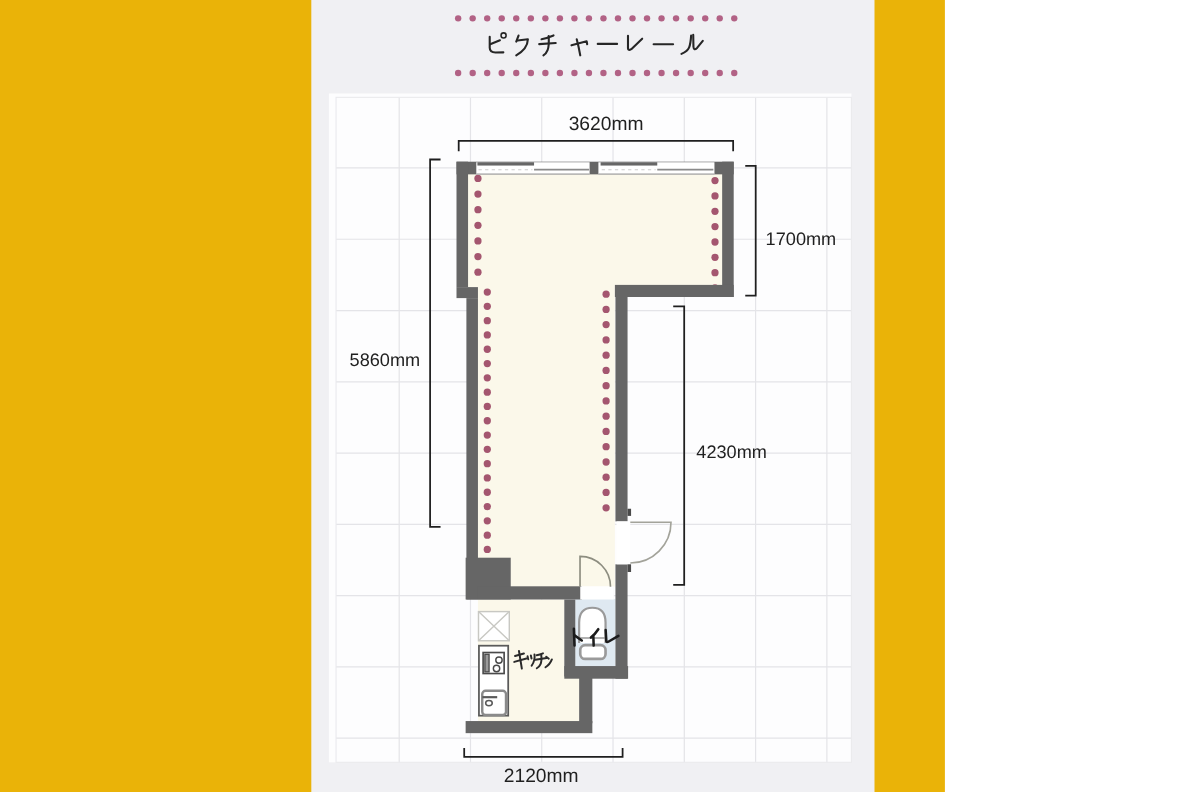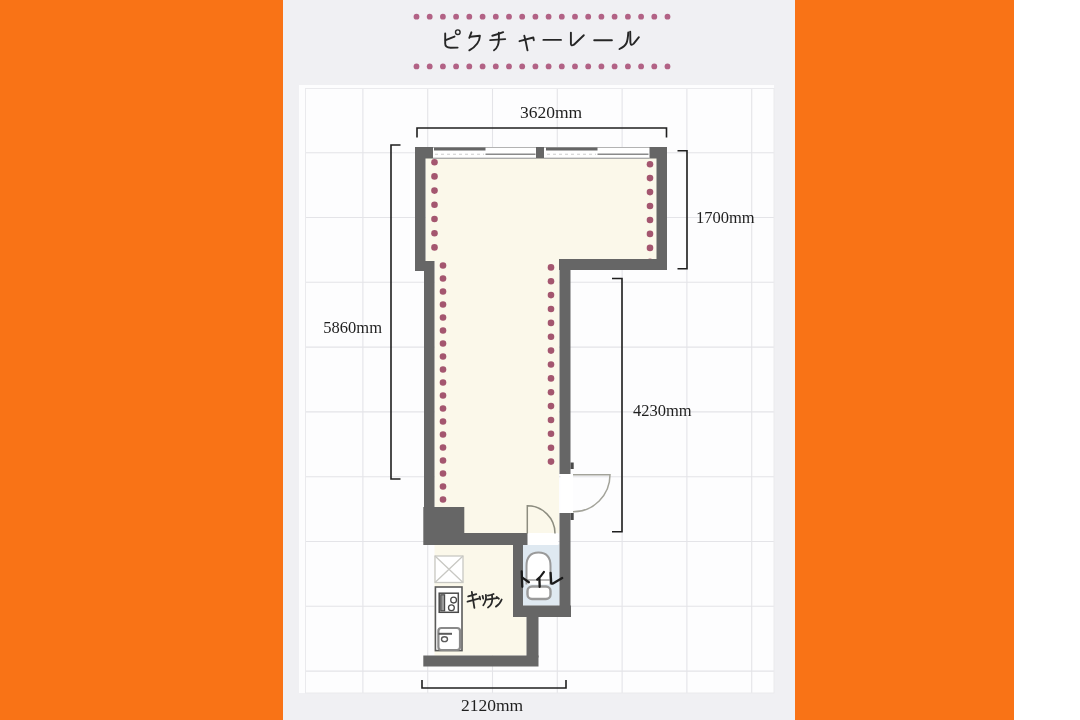--- a/index.html
+++ b/index.html
@@ -1,14 +1,14 @@
 <!DOCTYPE html>
 <html><head><meta charset="utf-8"><style>
 html,body{margin:0;padding:0;background:#fff;}
-.wrap{position:relative;width:1014px;height:720px;overflow:hidden;background:#f97316;font-family:Liberation Serif, serif;}
+.wrap{position:relative;width:859px;height:720px;overflow:hidden;background:#eab308;font-family:Liberation Sans, sans-serif;}
 </style></head><body>
 <div class="wrap">
 <svg width="1080" height="720" viewBox="0 0 1080 720">
 
 <rect x="283" y="0" width="512" height="720" fill="#f0f0f3"></rect>
 
 <rect x="299" y="85" width="475" height="608" fill="#fdfdfe"></rect>
 <path d="M362.9 88.5V693 M427.7 88.5V693 M492.5 88.5V693 M557.3 88.5V693 M622.1 88.5V693 M686.9 88.5V693 M751.7 88.5V693 M305.5 152.7H774 M305.5 217.5H774 M305.5 282.3H774 M305.5 347.1H774 M305.5 411.9H774 M305.5 476.7H774 M305.5 541.5H774 M305.5 606.3H774 M305.5 671.1H774" stroke="#e4e4e8" stroke-width="1.1" fill="none"></path>
 <rect x="305.5" y="88.5" width="468.5" height="604.5" fill="none" stroke="#eaeaed" stroke-width="1"></rect>
 

